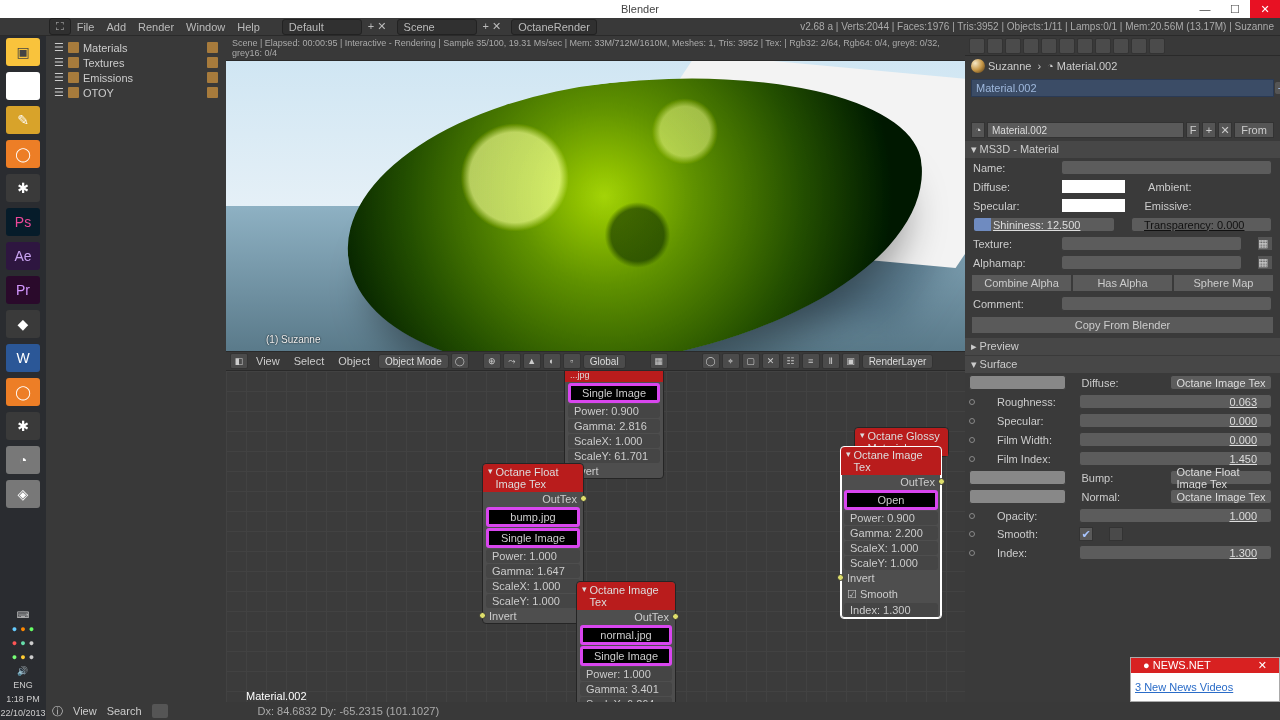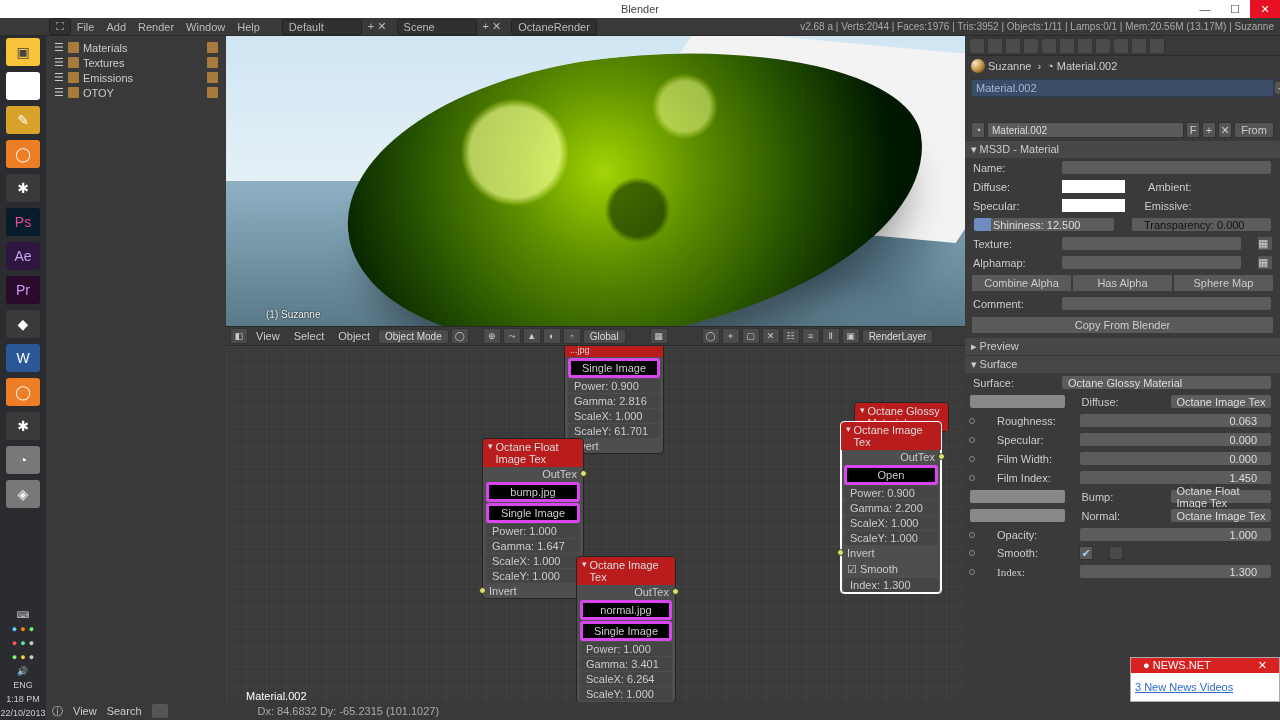--- a/index.html
+++ b/index.html
@@ -76,21 +76,21 @@
 .props .breadcr .sphere{width:14px;height:14px;border-radius:50%;background:radial-gradient(circle at 30% 30%,#f5e6c4,#c79848,#4a2e0b);}
 .props .matslot{ margin:3px 6px; background:#3b4c66; border:1px solid #2a3a55; padding:2px 4px; color:#9fb8dc; position:relative;}
 .props .matslot .plus{ position:absolute; right:-14px; top:2px; width:12px; height:12px; background:#555; border-radius:2px; text-align:center;}
 .props .matpick{ display:flex; gap:2px; margin:2px 6px;}
 .props .matpick input{ flex:1; background:#5a5a5a; border:1px solid #333; color:#ddd; padding:1px 4px; font-size:10px;}
 .props .matpick .b{ width:14px; height:16px; background:#555; border:1px solid #333; display:flex; align-items:center; justify-content:center;}
 .props .panelh{ background:#474747; padding:2px 6px; margin-top:1px;}
 .props .prow{ display:flex; align-items:center; padding:2px 8px; gap:16px;}
 .props .prow .l{ width:72px;}
 .props .prow .f{ flex:1; background:#5c5c5c; border:1px solid #3a3a3a; border-radius:3px; height:15px; display:flex; align-items:center; justify-content:center; color:#ddd;}
-.props .prow .f.num{ justify-content:flex-end; padding-right:14px; background:#5c5c5c;}
+.props .prow .f.num{ justify-content:flex-end; padding-right:14px; background:#5c5c5c;text-decoration:underline;}
 .props .prow .f.txt{ justify-content:flex-start; padding-left:6px;}
 .props .prow .swatch{ flex:1; height:15px; border:1px solid #3a3a3a; }
 .props .btns3{ display:flex; margin:2px 6px; }
 .props .btns3 span{ flex:1; text-align:center; padding:2px 0; background:#5a5a5a; border:1px solid #3a3a3a;}
 .props .copybtn{ margin:3px 6px; background:#5a5a5a; border:1px solid #3a3a3a; text-align:center; padding:2px;}
 .props .dot{ width:6px; height:6px; border-radius:50%; border:1px solid #888; background:#3a3a3a; margin-left:-4px;}
 .props .dot.f{background:#888;}
 .props .cb{ width:14px; height:14px; background:#5a5a5a; border:1px solid #333; color:#a8c5ff; text-align:center; line-height:12px;}
 
 
@@ -151,20 +151,21 @@
   </div>
 
   <div class="outliner">
     <div class="row">☰ <span class="foldic"></span><span>Materials</span> <span class="foldic" style="margin-left:auto;"></span></div>
     <div class="row">☰ <span class="foldic"></span><span>Textures</span> <span class="foldic" style="margin-left:auto;"></span></div>
     <div class="row">☰ <span class="foldic"></span><span>Emissions</span> <span class="foldic" style="margin-left:auto;"></span></div>
     <div class="row">☰ <span class="foldic"></span><span>OTOY</span> <span class="foldic" style="margin-left:auto;"></span></div>
   </div>
 
   <div class="center">
+    <div class="render-info">Scene | Elapsed: 00:00:95 | Interactive - Rendering | Sample 35/100, 19.31 Ms/sec | Mem: 33M/712M/1610M, Meshes: 1, Tris: 3952 | Tex: | Rgb32: 2/64, Rgb64: 0/4, grey8: 0/32, grey16: 0/4</div>
     <div class="viewport">
       <div class="plane"></div>
         <div class="obj"></div>
       <div class="lbl">(1) Suzanne</div>
     </div>
 
     <div class="toolbar3d">
       <span class="tic">◧</span>
       <span style="padding:0 6px;">View</span>
       <span style="padding:0 6px;">Select</span>
@@ -332,24 +333,20 @@
     <div class="prow">
         <span class="l">Comment:</span>
         <span class="f txt"></span>
       </div>
     <div class="copybtn">Copy From Blender</div>
 
     <div class="panelh">▸ <span>Preview</span></div>
     <div class="panelh">▾ <span>Surface</span></div>
 
     <div class="prow">
-        <span class="l">Surface:</span>
-        <span class="f txt">Octane Glossy Material</span>
-      </div>
-    <div class="prow">
         <span class="dot f"></span>
         <span class="l">Diffuse:</span>
         <span class="f txt">Octane Image Tex</span>
       </div>
     <div class="prow">
         <span class="dot"></span>
         <span class="l" style="padding-left:6px;">Roughness:</span>
         <span class="f num">0.063</span>
       </div>
     <div class="prow">
@@ -383,21 +380,21 @@
         <span class="f num">1.000</span>
       </div>
     <div class="prow">
         <span class="dot"></span>
         <span class="l" style="padding-left:6px;">Smooth:</span>
         <div class="cb">✔</div>
         <div class="cb" style="background:#4a4a4a;"></div>
       </div>
     <div class="prow">
         <span class="dot"></span>
-        <span class="l" style="padding-left:6px;font-family:Liberation Serif, serif;">Index:</span>
+        <span class="l" style="padding-left:6px;">Index:</span>
         <span class="f num">1.300</span>
       </div>
   </div>
 </div>
 
 <div class="bottombar">
   <span>ⓘ</span>
   <span>View</span>
   <span>Search</span>
   <span style="width:16px;height:14px;background:#555;border-radius:2px;"></span>

